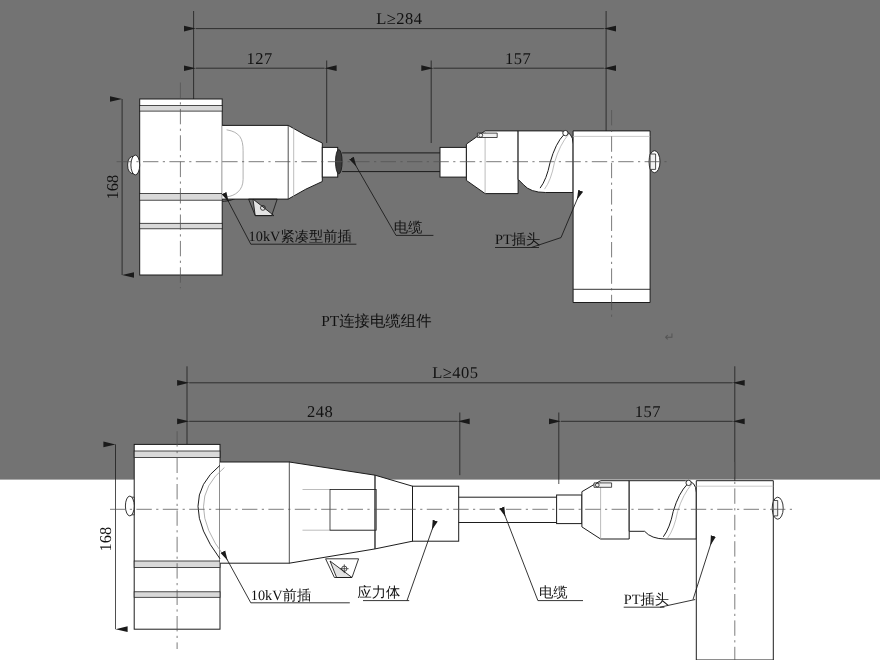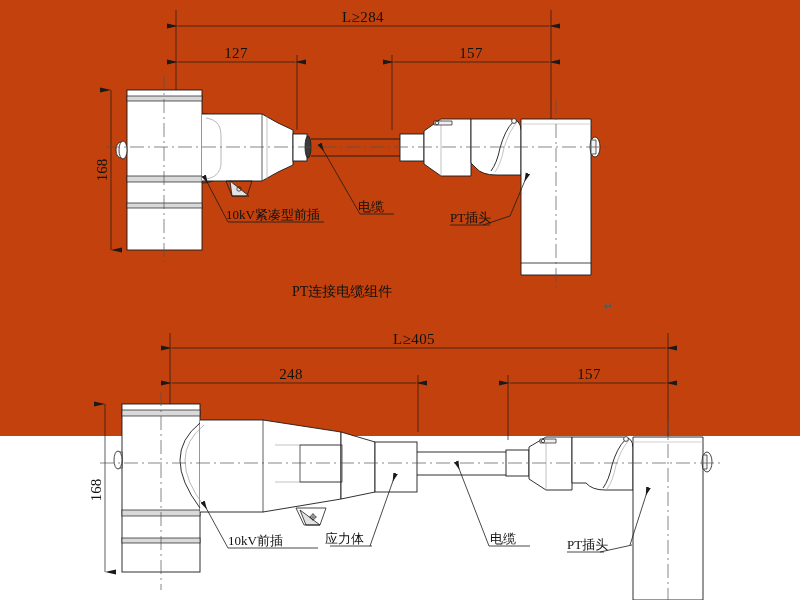--- a/index.html
+++ b/index.html
@@ -2,21 +2,21 @@
 <html><head>
 <meta charset="utf-8">
 <title>PT Cable Assembly Technical Drawing</title>
 <style>
   html,body{margin:0;padding:0;background:#ffffff;}
   body{
     width:800px;height:600px;overflow:hidden;
     font-family:"Liberation Serif","DejaVu Serif",serif;
     color:#1a1a1a;
   }
-  #sheet{position:relative;width:800px;height:436px;background:#c2410c;}
+  #sheet{position:relative;width:800px;height:436px;background:#737373;}
   #sheet svg{position:absolute;left:0;top:0;}
   .dimtext{
     font-family:"Liberation Serif","DejaVu Serif",serif;
     font-size:15px; fill:#111; letter-spacing:0.4px;
   }
   .labeltext{
     font-family:"Liberation Serif","DejaVu Serif",serif;
     font-size:13px; fill:#111;
   }
   .captiontext{

